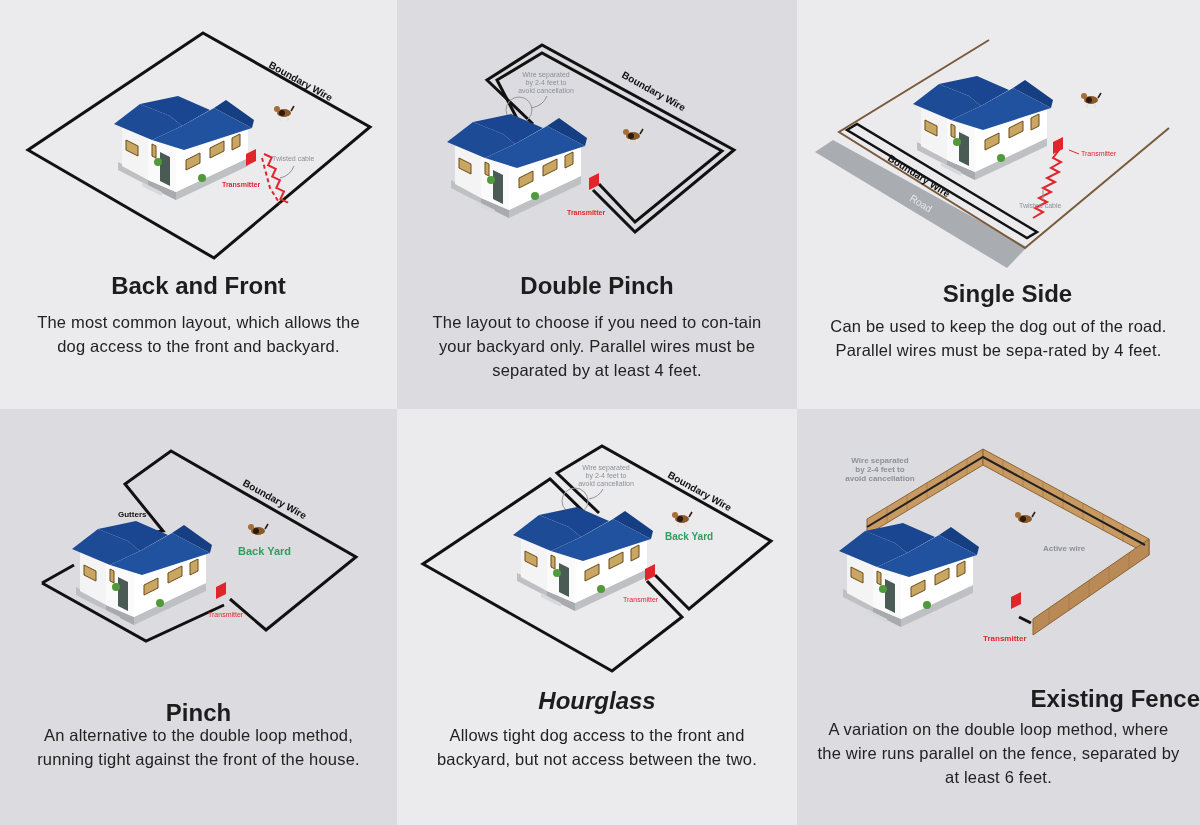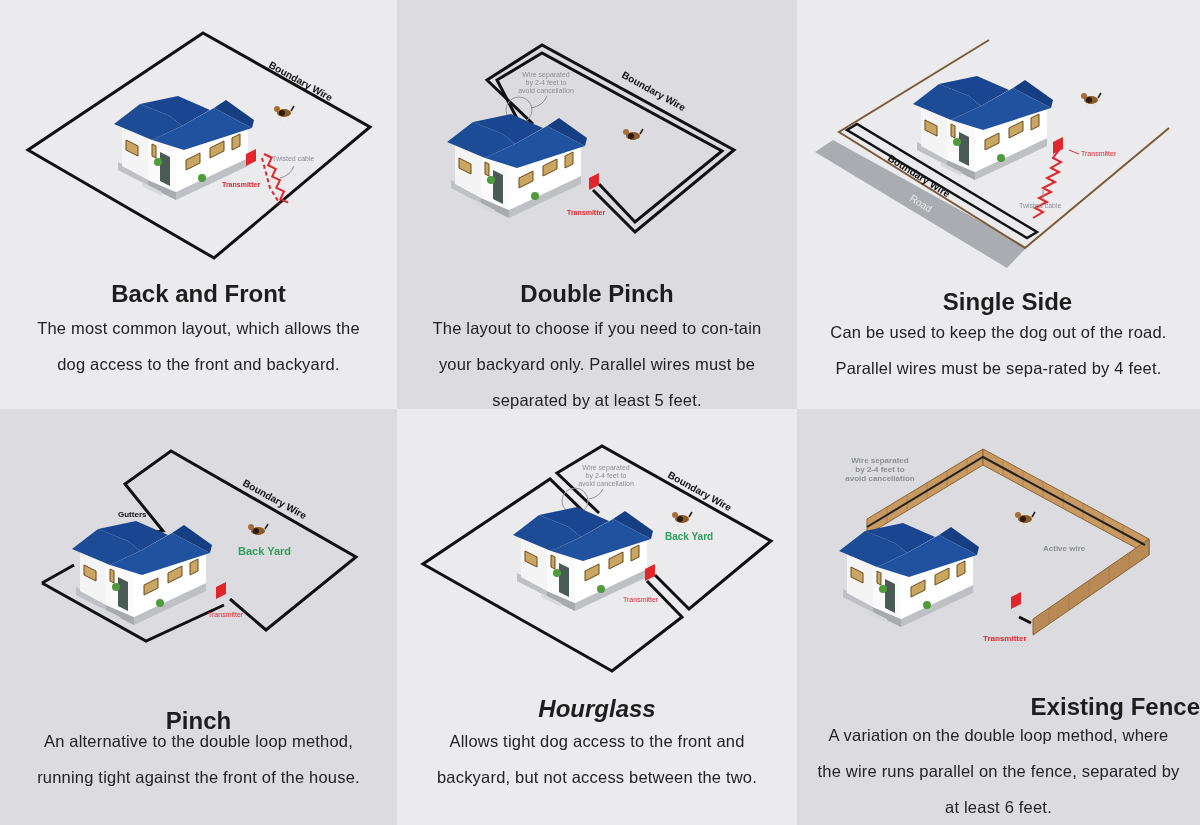--- a/index.html
+++ b/index.html
@@ -2,22 +2,22 @@
 <html><head>
   <meta charset="utf-8">
   <style>
     html, body { margin:0; padding:0; }
     body { width:1200px; height:825px; background:#f4f4f6; overflow:hidden; font-family:"Liberation Sans", sans-serif; }
     .grid { position:relative; width:1200px; height:825px; }
     .panel { position:absolute; overflow:hidden; }
     .p-light { background:#ebebee; }
     .p-dark { background:#dcdce0; }
     .panel svg.diagram { position:absolute; left:0; top:0; }
-    .title { position:absolute; left:0; right:0; text-align:center; font-weight:bold; font-size:24px; color:#1d1d1d;margin-top:8px; }
-    .desc { position:absolute; left:30px; right:30px; text-align:center; font-size:16.5px; line-height:36px; color:#222; letter-spacing:0.2px; }
+    .title { position:absolute; left:0; right:0; text-align:center; font-weight:bold; font-size:24px; color:#1d1d1d; }
+    .desc { position:absolute; left:30px; right:30px; text-align:center; font-size:16.5px; line-height:24px; color:#222; letter-spacing:0.2px; }
     .lbl { font-family:"Liberation Sans", sans-serif; }
   </style>
 </head>
 <body>
 
 <svg width="0" height="0" style="position:absolute">
   <defs>
 
     <g id="house">
 
@@ -89,21 +89,21 @@
       <use href="#dog" x="228" y="128"></use>
       <use href="#tx" x="192" y="176"></use>
       <text class="lbl" x="224" y="77" font-size="10" font-weight="bold" fill="#111" transform="rotate(29 224 77)">Boundary Wire</text>
       <text class="lbl" x="149" y="77" font-size="7" fill="#8d9096" text-anchor="middle">Wire separated</text>
       <text class="lbl" x="149" y="85" font-size="7" fill="#8d9096" text-anchor="middle">by 2-4 feet to</text>
       <text class="lbl" x="149" y="93" font-size="7" fill="#8d9096" text-anchor="middle">avoid cancellation</text>
       <path d="M150,96 q-4,10 -16,12" fill="none" stroke="#8d9096" stroke-width="1"></path>
       <text class="lbl" x="170" y="215" font-size="7" font-weight="bold" fill="#e0262b">Transmitter</text>
     </svg>
     <div class="title" style="top:272px;">Double Pinch</div>
-    <div class="desc" style="top:310px;left:20px;right:20px;">The layout to choose if you need to con-tain your backyard only. Parallel wires must be separated by at least 5 feet.</div>
+    <div class="desc" style="top:310px;left:20px;right:20px;">The layout to choose if you need to con-tain your backyard only. Parallel wires must be separated by at least 4 feet.</div>
   </div>
 
   <div class="panel p-light" style="left:797px;top:0;width:403px;height:409px;">
     <svg class="diagram" width="403" height="280">
       <polygon points="18,152 36,140 230,247 210,268" fill="#a9adb1"></polygon>
       <text class="lbl" x="112" y="200" font-size="10" fill="#e8e8ea" transform="rotate(32 112 200)">Road</text>
       <polyline points="192,40 42,132 228,248 372,128" fill="none" stroke="#7a5a3a" stroke-width="2"></polyline>
       <polygon points="50,130 60,124 240,232 230,238" fill="none" stroke="#111" stroke-width="2.5"></polygon>
       <use href="#house" x="120" y="80"></use>
       <use href="#dog" x="286" y="92"></use>

